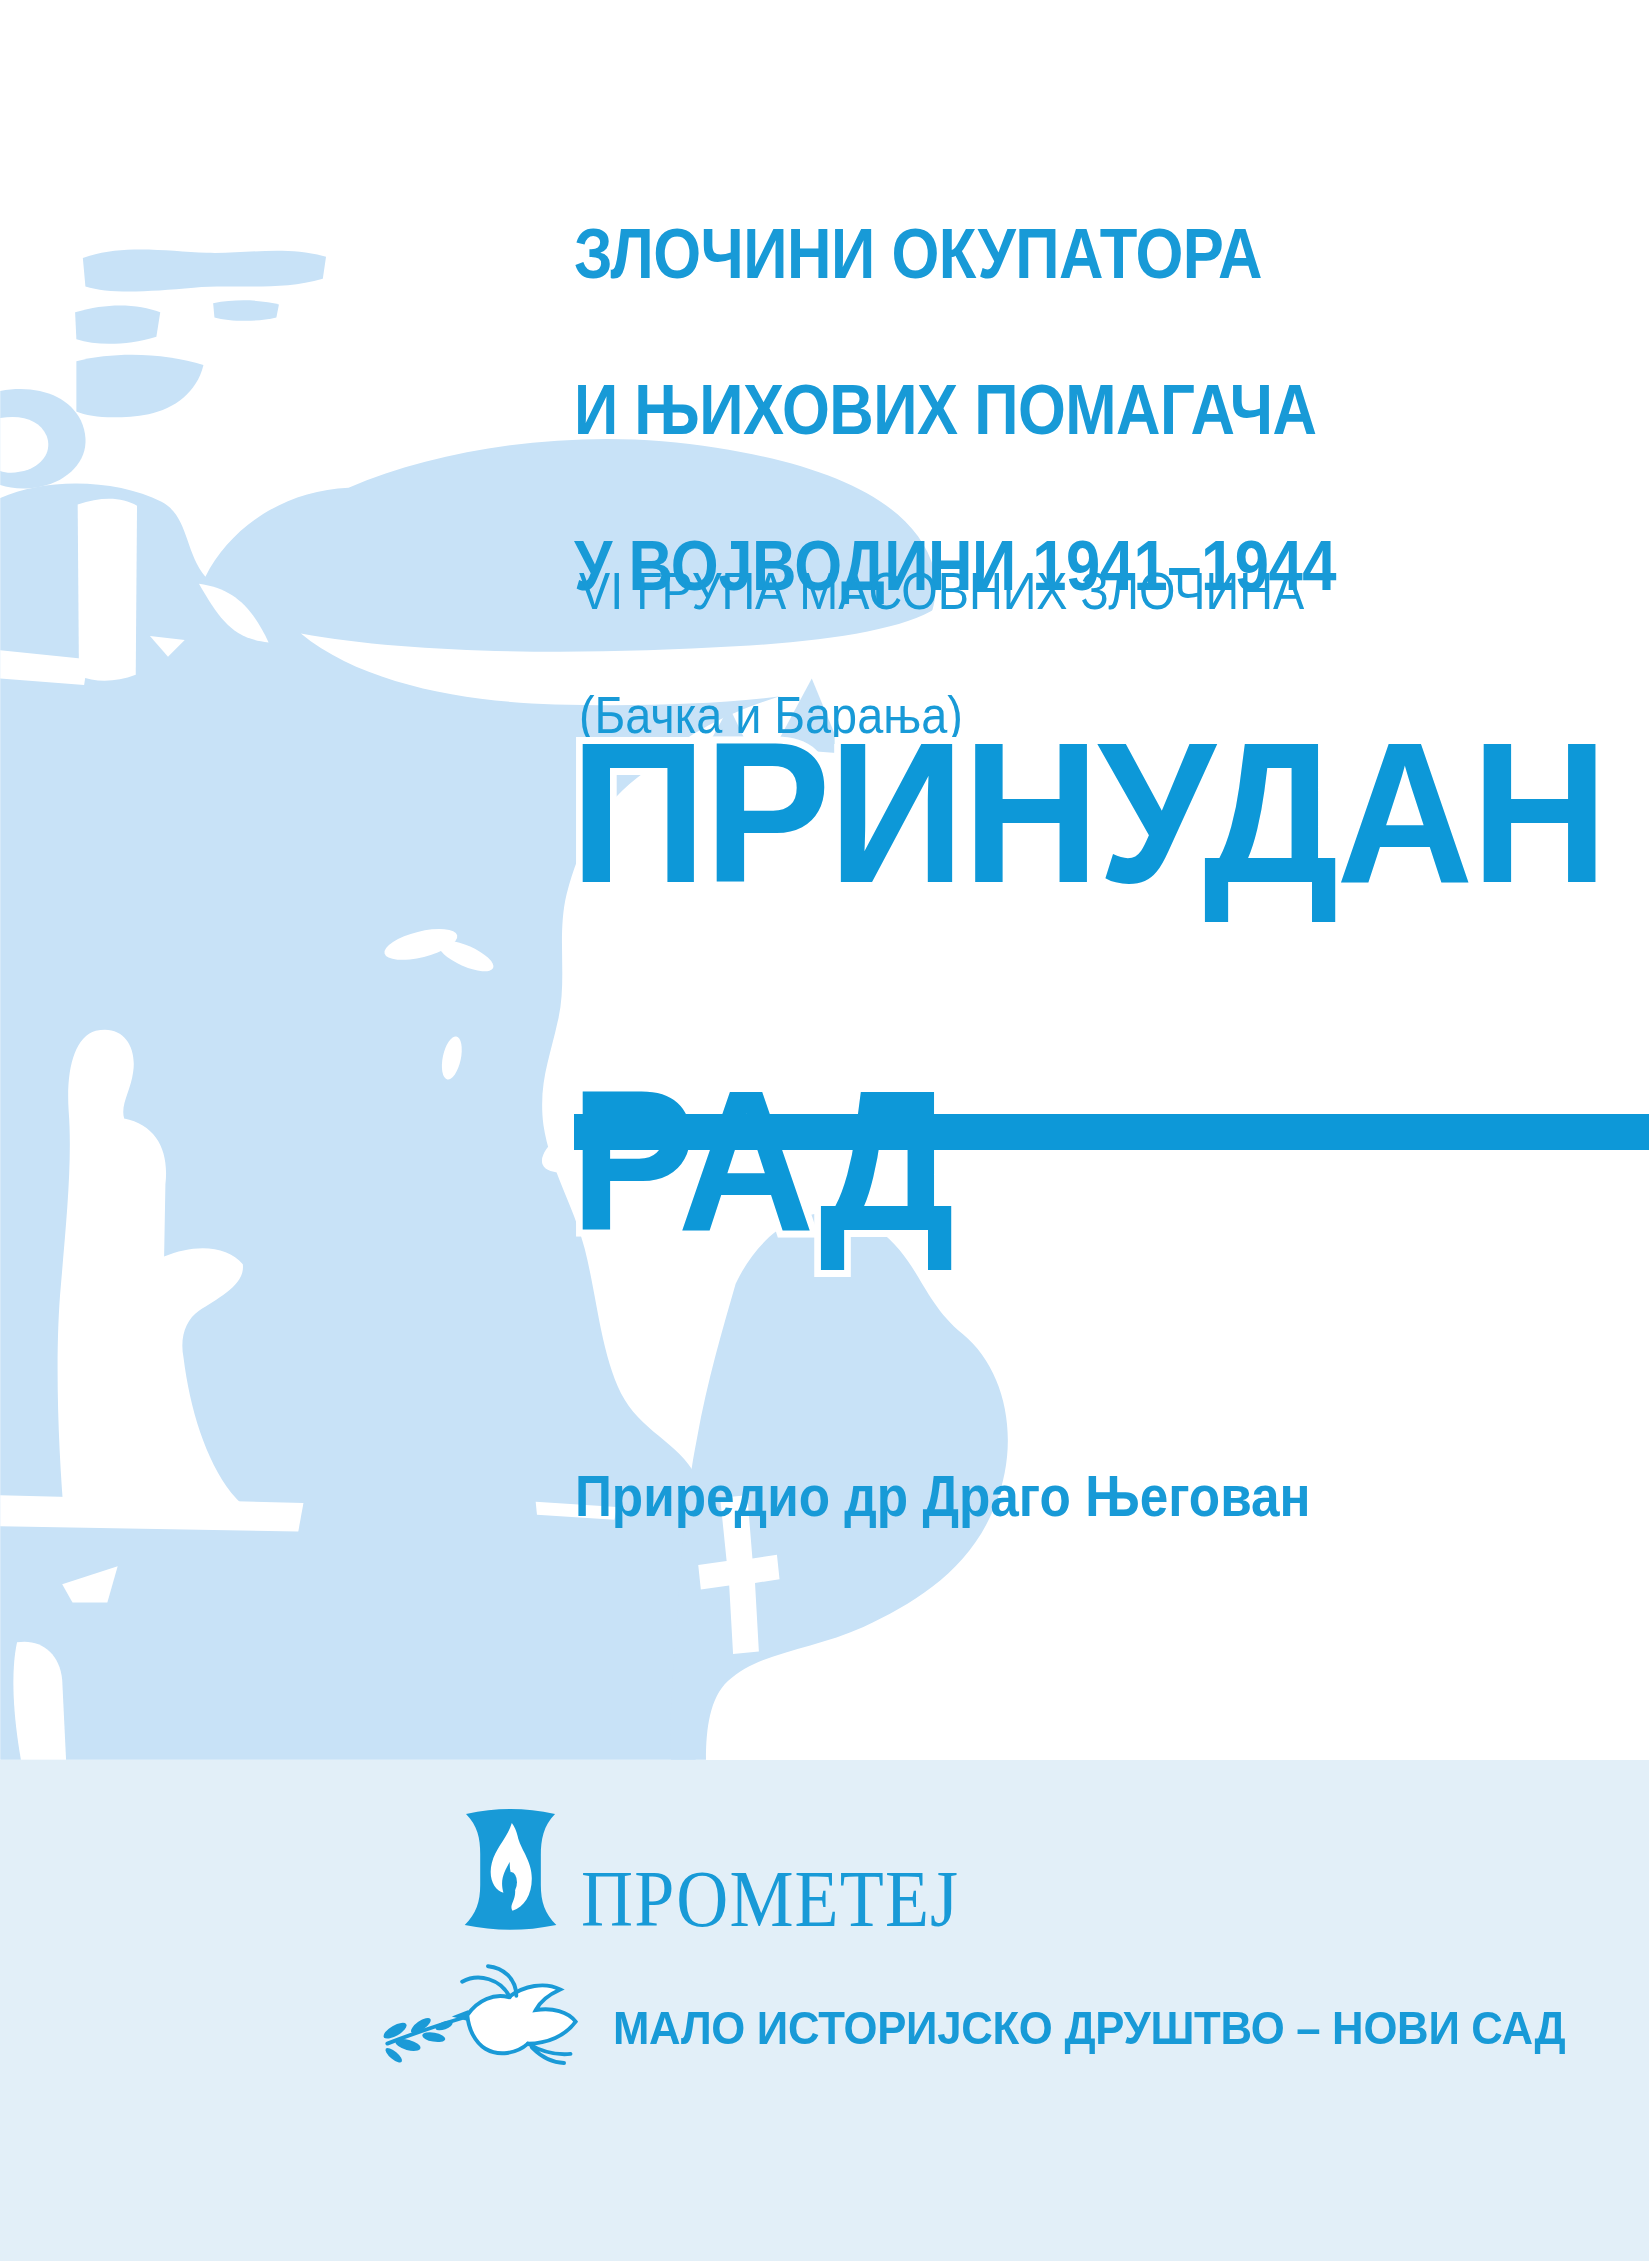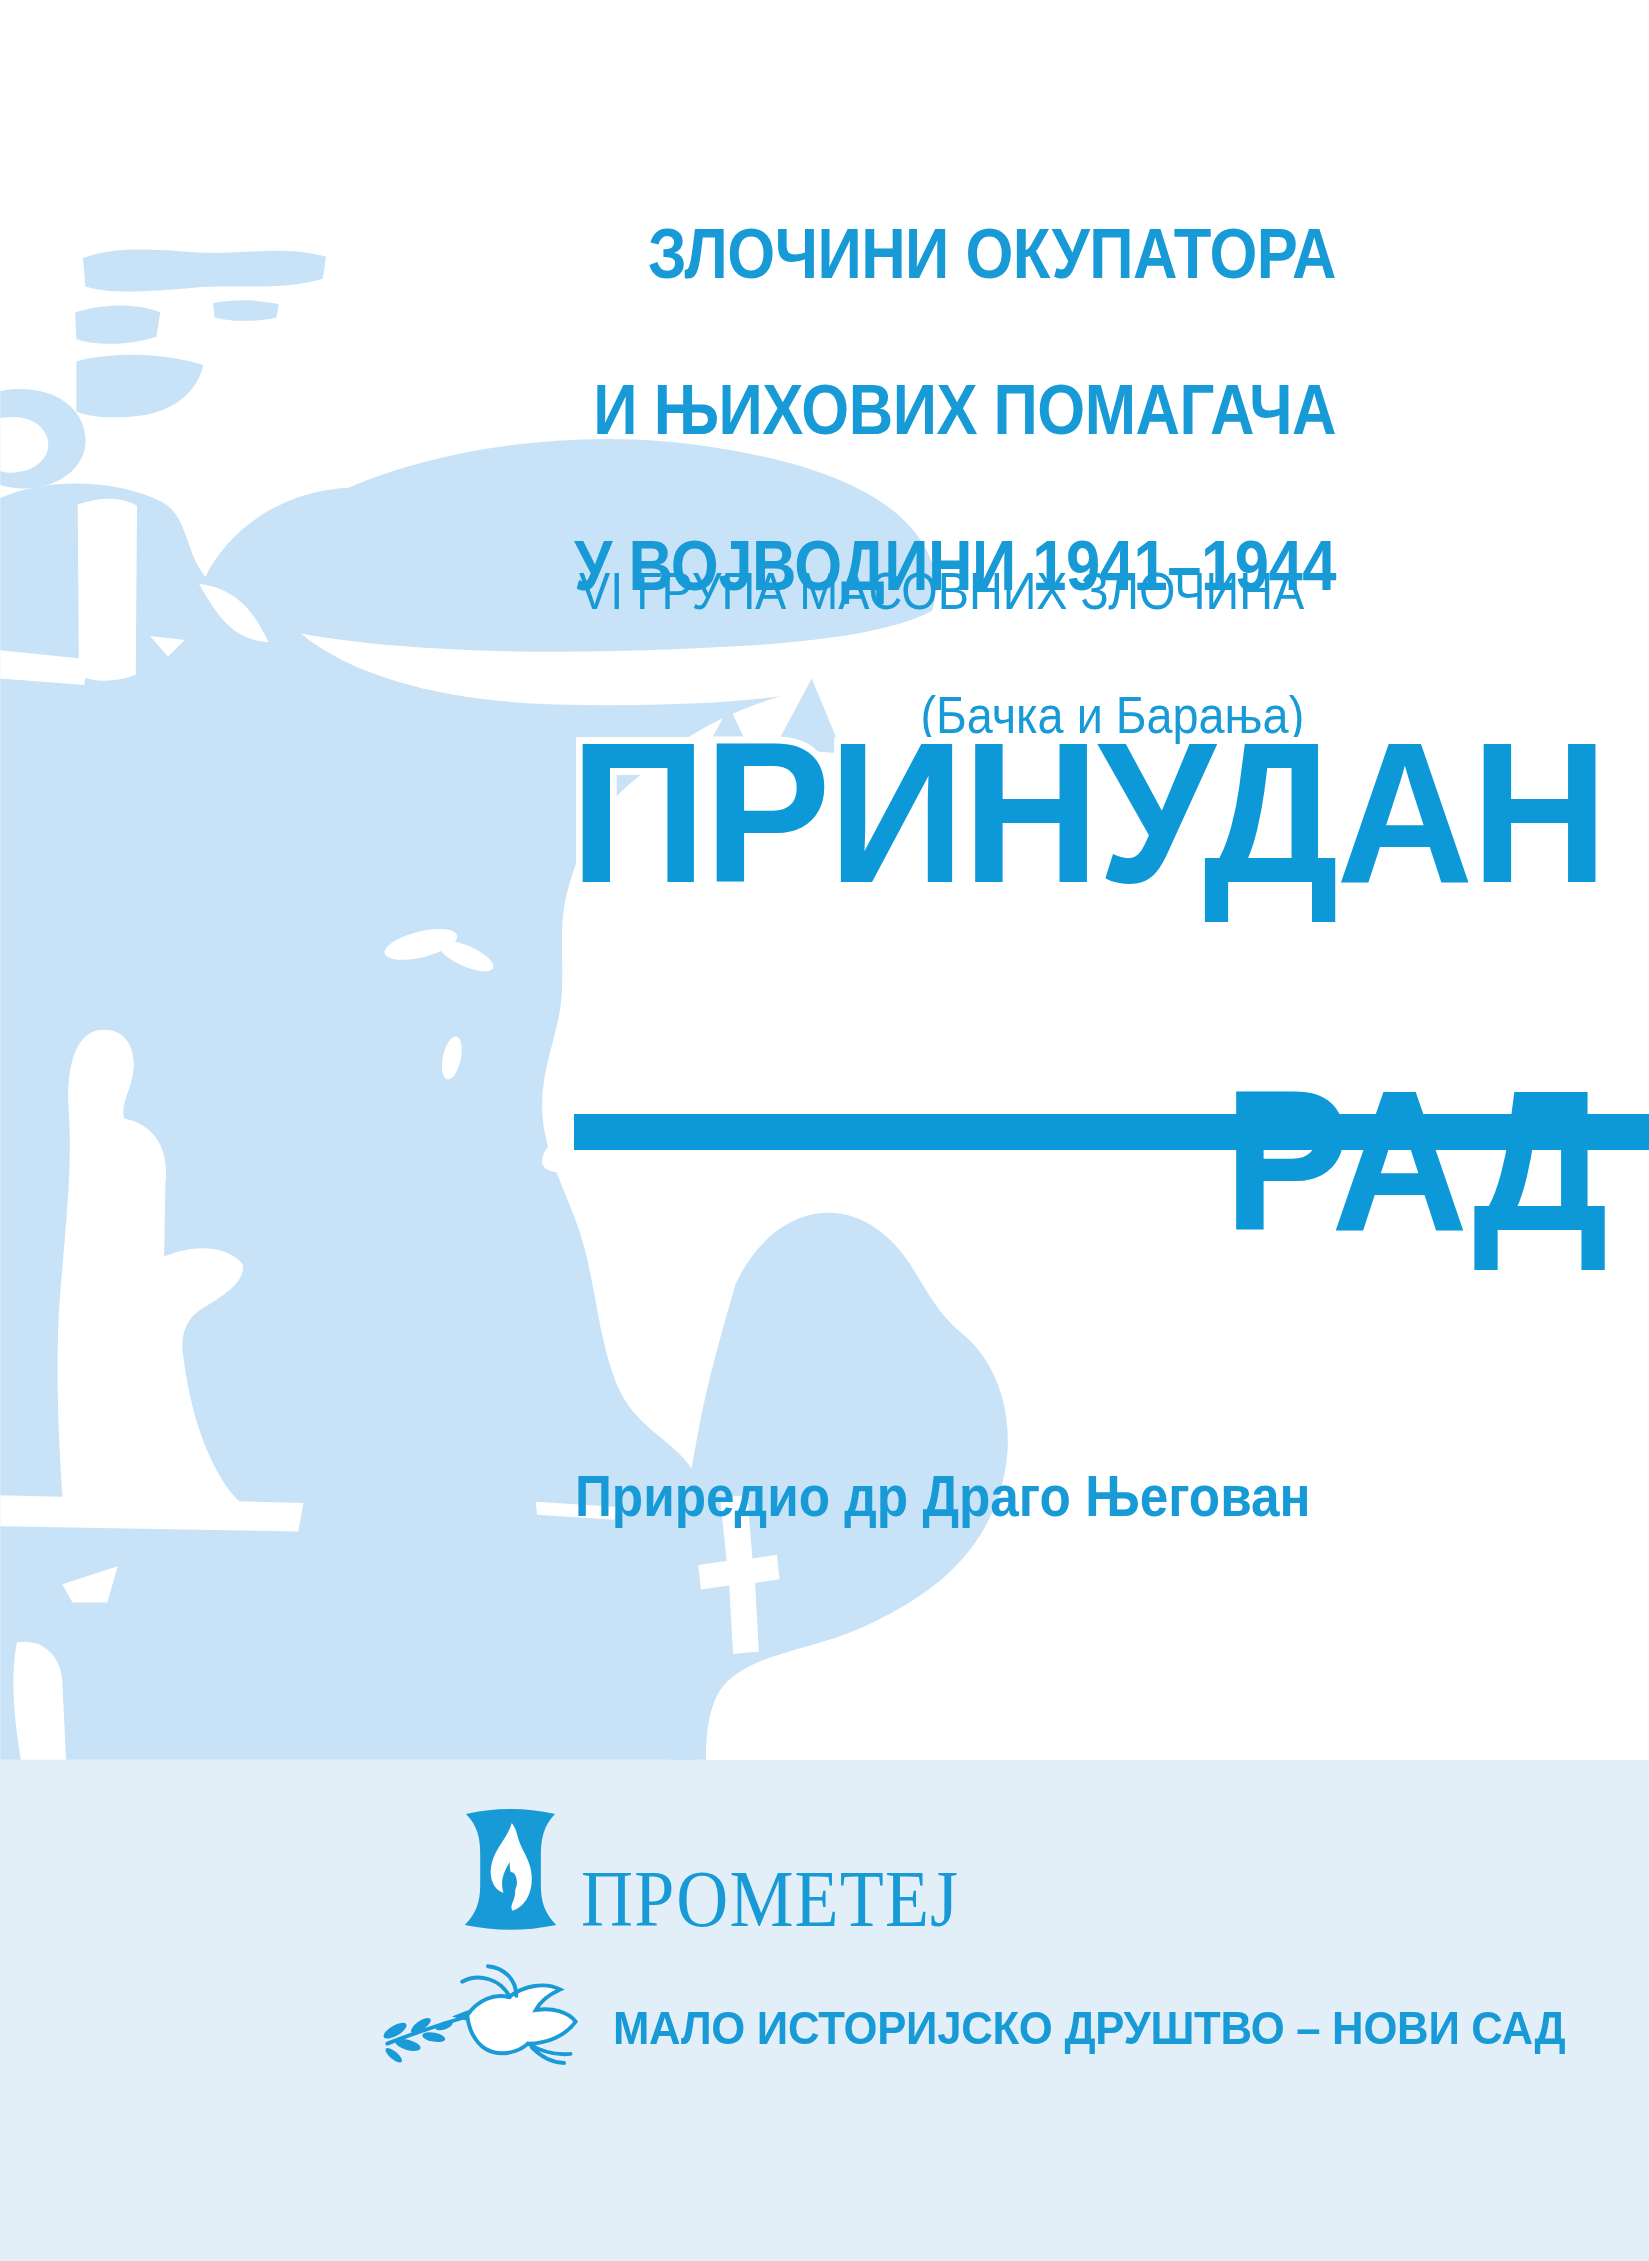--- a/index.html
+++ b/index.html
@@ -1,18 +1,18 @@
 <!DOCTYPE html>
 <html style="font-size:10.3px"><head>
 <meta charset="utf-8">
 <style>
   html,body{margin:0;padding:0;background:#ffffff;}
   body{width:1650px;height:2261px;position:relative;overflow:hidden;
        font-family:"Liberation Sans",sans-serif;}
-  #cover{position:absolute;inset:0;width:1650px;height:2213px;background:#ffffff;text-align:right;}
+  #cover{position:absolute;inset:0;width:1650px;height:2213px;background:#ffffff;}
   svg.layer{position:absolute;left:0;top:0;width:1650px;height:2261px;}
   .txt{position:absolute;white-space:pre-line;transform-origin:left top;}
   .series{left:574px;top:215px;font-size:70px;line-height:78px;font-weight:700;
           color:#189ad7;transform:scale(0.88,1);letter-spacing:-0.6px;}
   .group{left:579px;top:560px;font-size:52px;line-height:62px;font-weight:400;
          color:#189ad7;transform:scale(0.9,1);}
   .bigtitle{left:570px;top:726px;font-size:200px;line-height:174px;font-weight:700;
             transform:scale(0.95,1);letter-spacing:-2.6px;}
   .bigtitle.outline{color:#ffffff;-webkit-text-stroke:14px #ffffff;}
   .bigtitle.fill{color:#0d98d8;}

